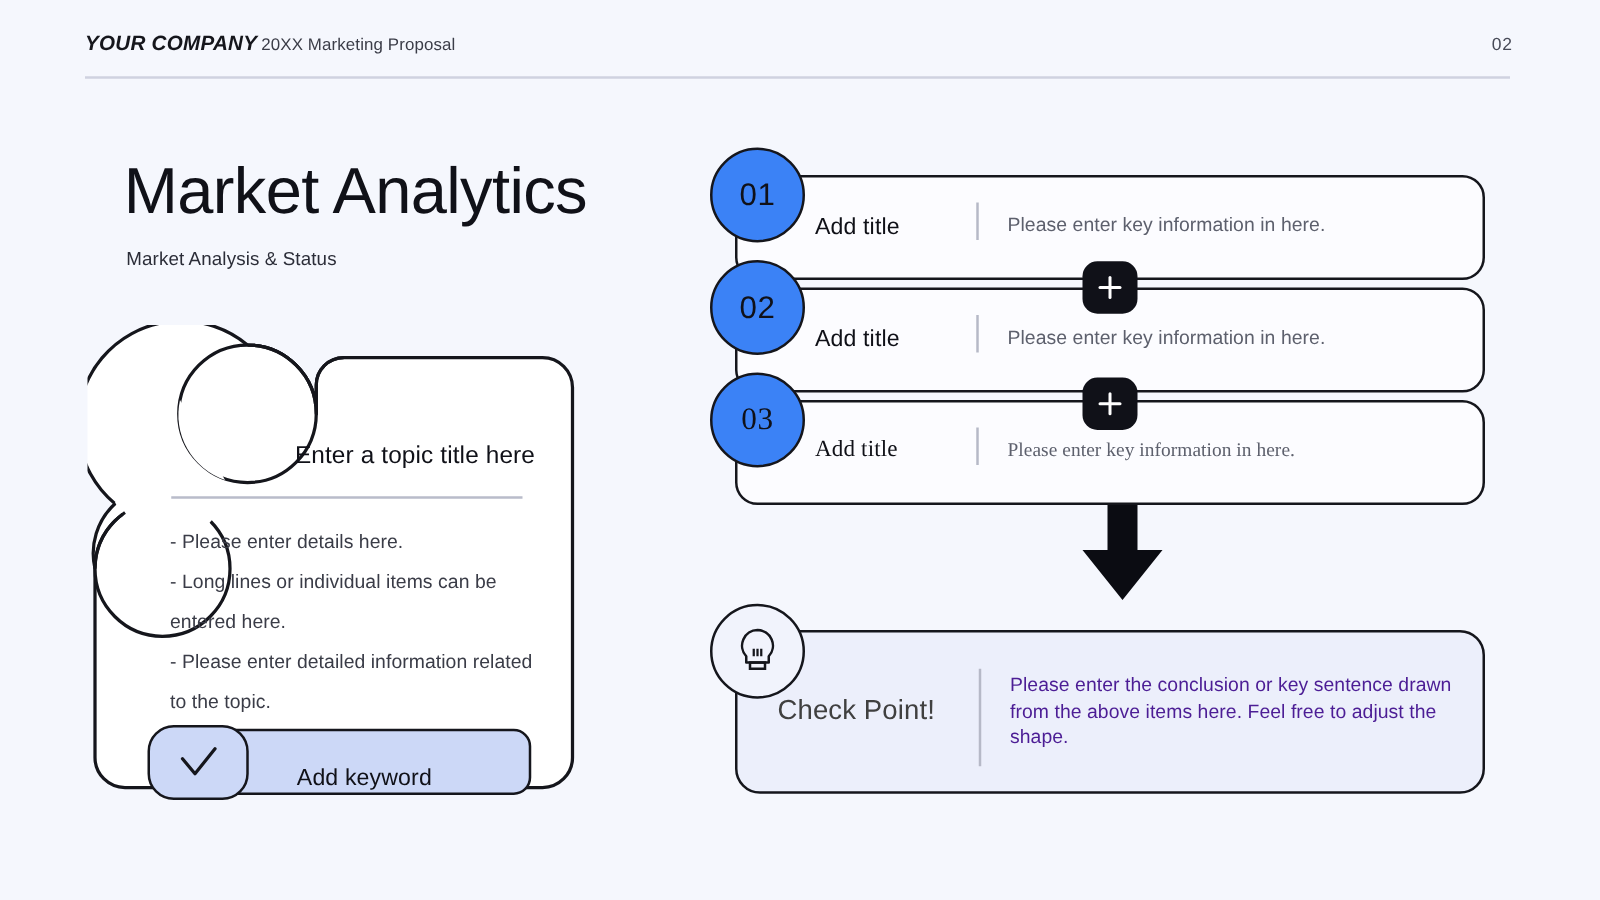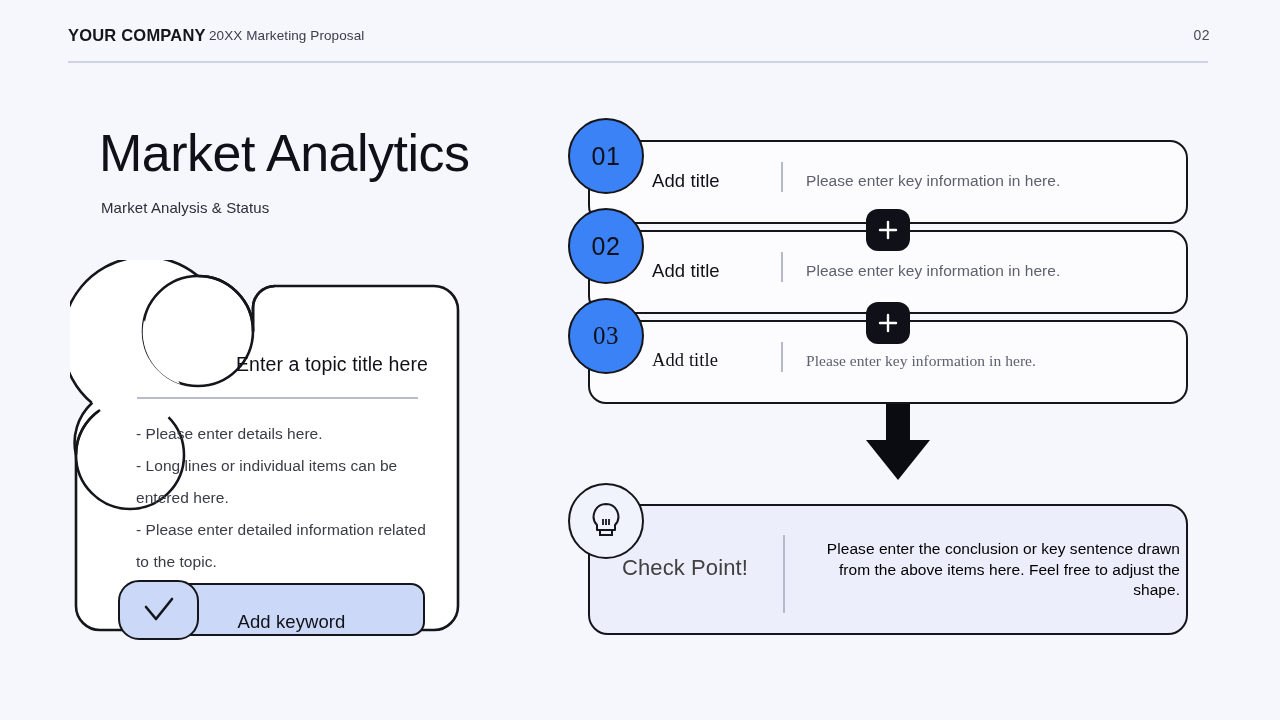--- a/index.html
+++ b/index.html
@@ -25,20 +25,21 @@
     height: 40px;
   }
   #company-name {
     position: absolute;
     left: 0;
     top: 0;
     font-size: 16.5px;
     font-weight: bold;
     letter-spacing: 0.2px;
     color: #15161c;
+    font-style: italic;
   }
   #header-subtitle {
     position: absolute;
     left: 141px;
     top: 2px;
     font-size: 13.5px;
     color: #3b3d48;
     letter-spacing: 0.1px;
   }
   #page-number {
@@ -304,23 +305,22 @@
     height: 78px;
     background: #b6b9c7;
   }
   #checkpoint-desc {
     position: absolute;
     left: 240px;
     top: 56px;
     width: 372px;
     font-size: 15.5px;
     line-height: 20.5px;
-    color: #000000;
+    color: #4c1d95;
     letter-spacing: 0.05px;
-    text-align: right;
   }
 </style>
 </head>
 <body>
 
 <div id="slide-header">
   <div id="company-name">YOUR COMPANY</div>
   <div id="header-subtitle">20XX Marketing Proposal</div>
   <div id="page-number">02</div>
 </div>

